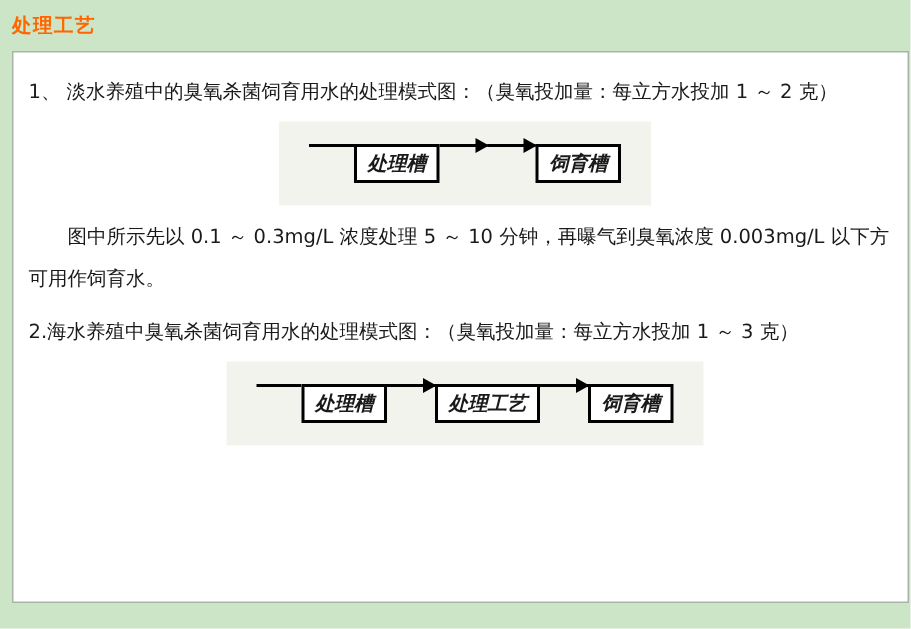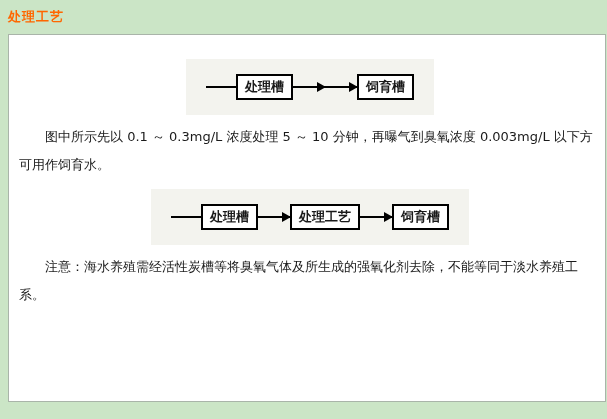--- a/index.html
+++ b/index.html
@@ -28,21 +28,21 @@
     line-height: 1.7;
     margin-bottom: 2px;
   }
   .section + .section { margin-top: 10px; }
   .flow-figure {
     width: fit-content;
     margin: 8px auto 8px;
     background: #f3f3ee;
     padding: 15px 20px;
   }
-  .flow-row { display: flex; align-items: center; }
+  .flow-row { display: flex; align-items: flex-start; font-style: italic; }
   .lead-line { width: 30px; height: 2px; background: #000; flex: none; }
   .flow-box {
     border: 2px solid #000;
     background: #fff;
     padding: 2px 7px;
     font-weight: bold;
     white-space: nowrap;
     font-size: 13px;
   }
   .connector {
@@ -69,44 +69,45 @@
   }
 </style>
 </head>
 <body>
 
 <div class="page-title">处理工艺</div>
 
 <div class="content-box">
 
   <div class="section">
+    <p class="heading">1、 淡水养殖中的臭氧杀菌饲育用水的处理模式图：（臭氧投加量：每立方水投加 1 ～ 2 克）</p>
 
     <div class="flow-figure">
       <div class="flow-row">
         <span class="lead-line"></span>
         <span class="flow-box">处理槽</span>
         <span class="connector"></span>
         <span class="connector"></span>
         <span class="flow-box">饲育槽</span>
       </div>
     </div>
 
     <p class="para">图中所示先以 0.1 ～ 0.3mg/L 浓度处理 5 ～ 10 分钟，再曝气到臭氧浓度 0.003mg/L 以下方可用作饲育水。</p>
   </div>
 
   <div class="section">
+    <p class="heading">2.海水养殖中臭氧杀菌饲育用水的处理模式图：（臭氧投加量：每立方水投加 1 ～ 3 克）</p>
 
     <div class="flow-figure">
       <div class="flow-row">
         <span class="lead-line"></span>
         <span class="flow-box">处理槽</span>
         <span class="connector"></span>
         <span class="flow-box">处理工艺</span>
         <span class="connector"></span>
         <span class="flow-box">饲育槽</span>
       </div>
     </div>
 
 
-    <p class="para">注意：海水养殖需经活性炭槽等将臭氧气体及所生成的强氧化剂去除，不能等同于淡水养殖工系。</p>
   </div>
 
 </div>
 
 </body></html>

